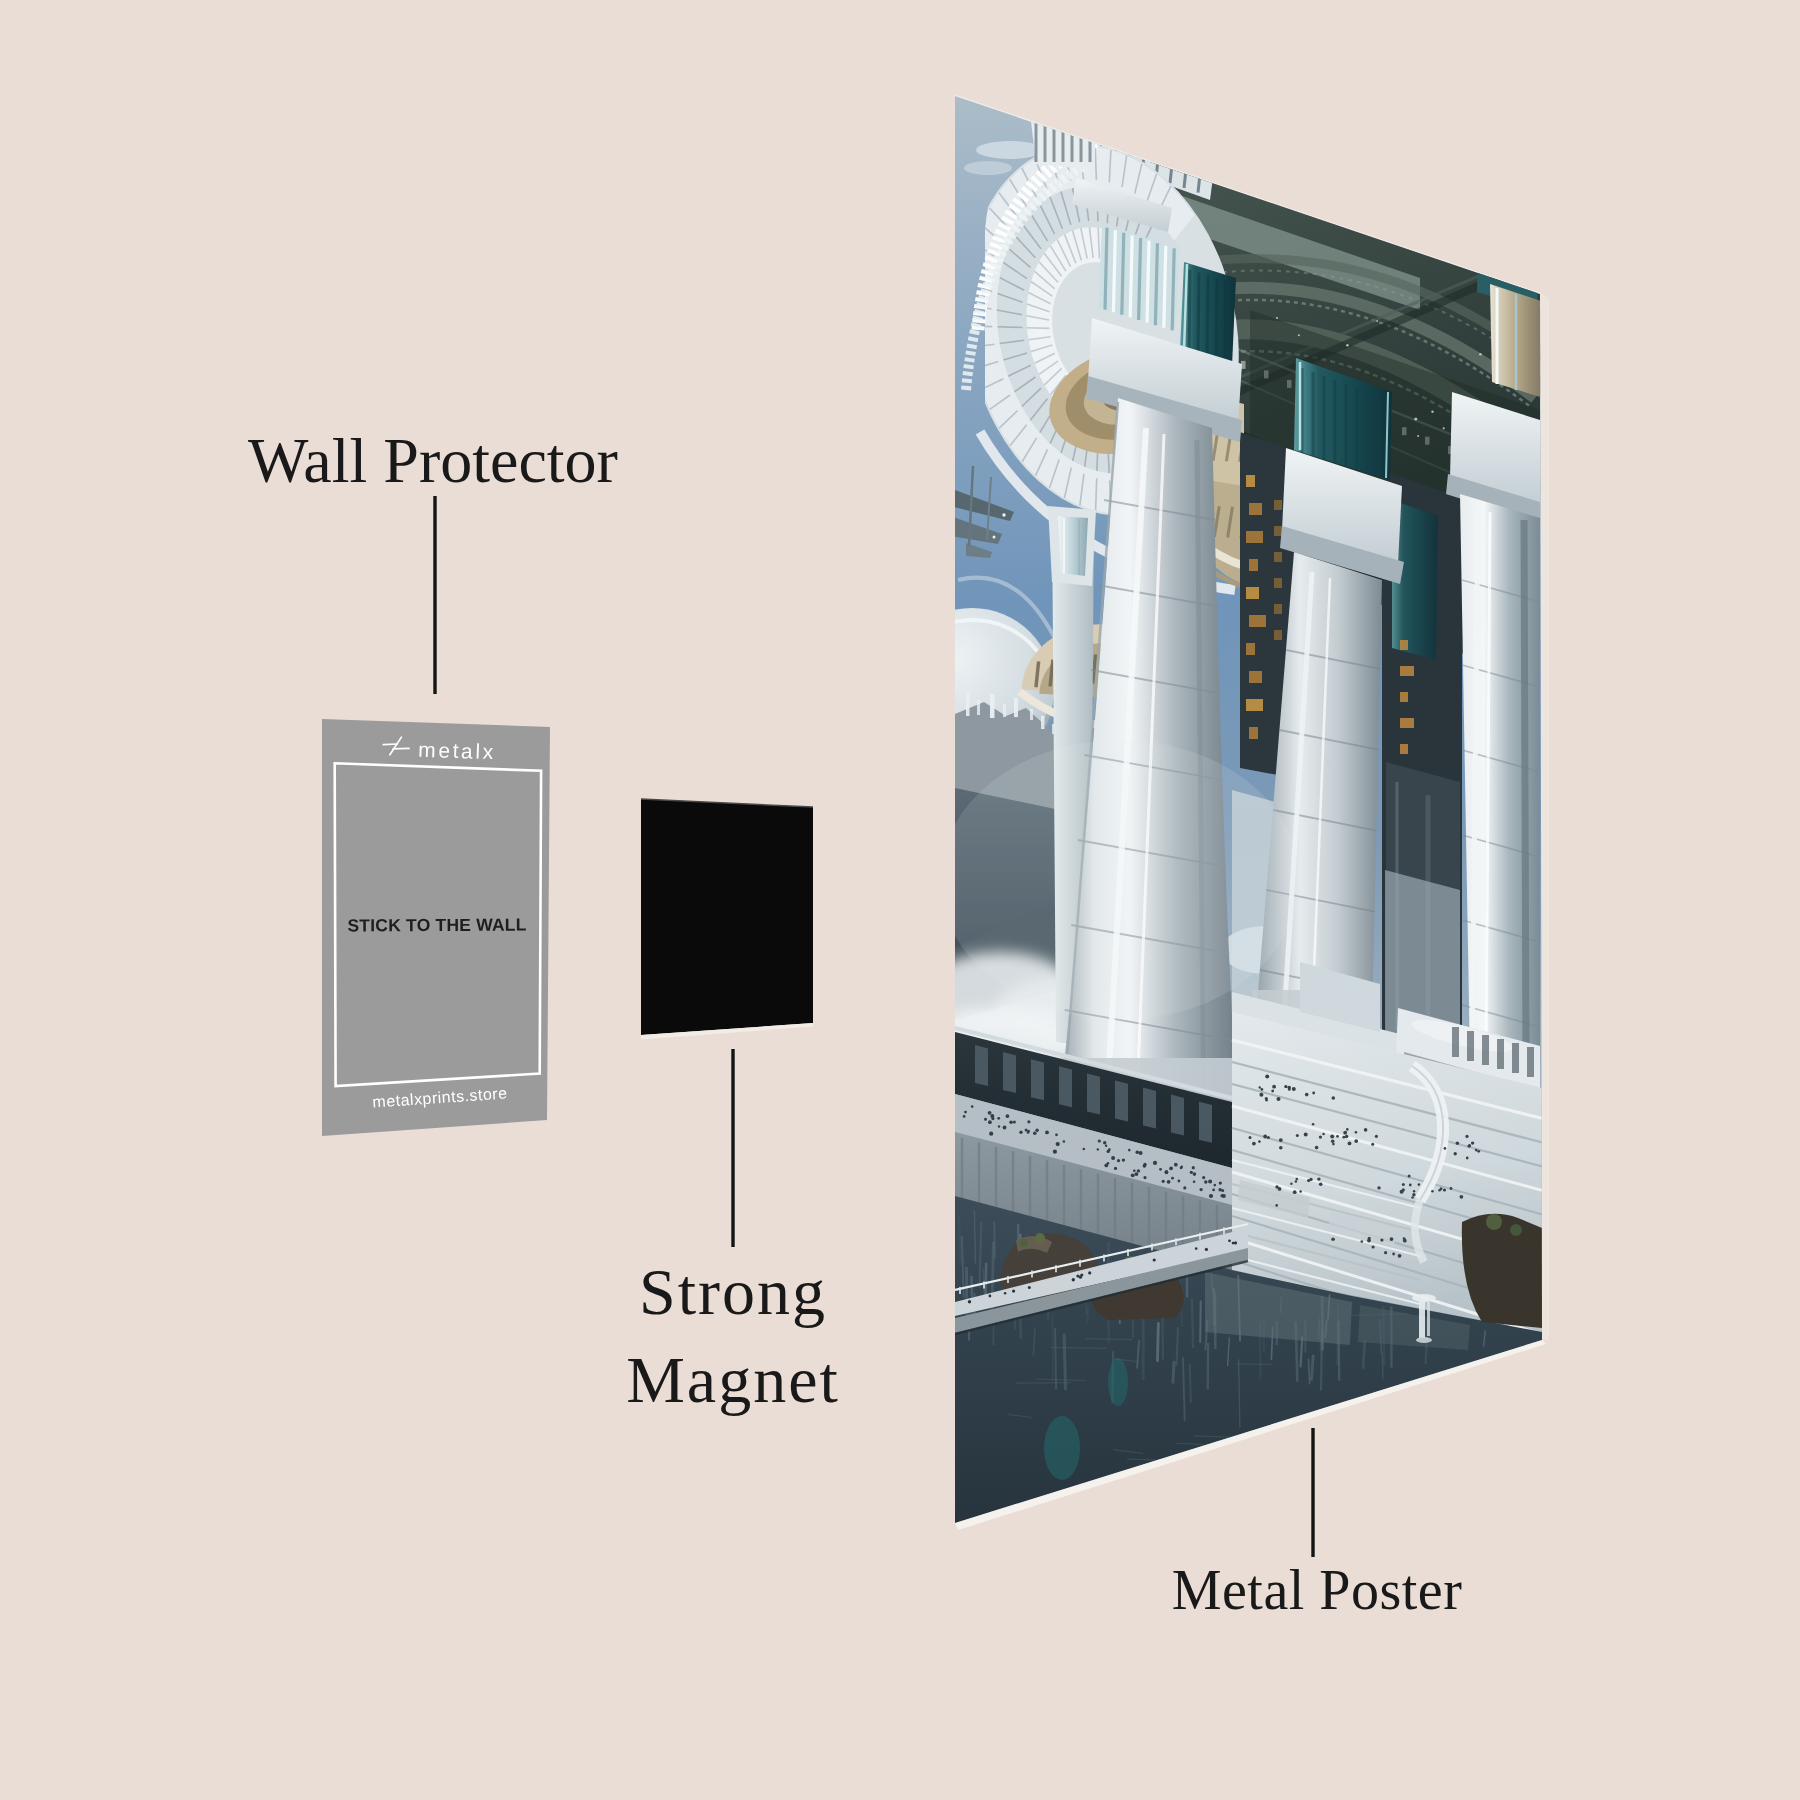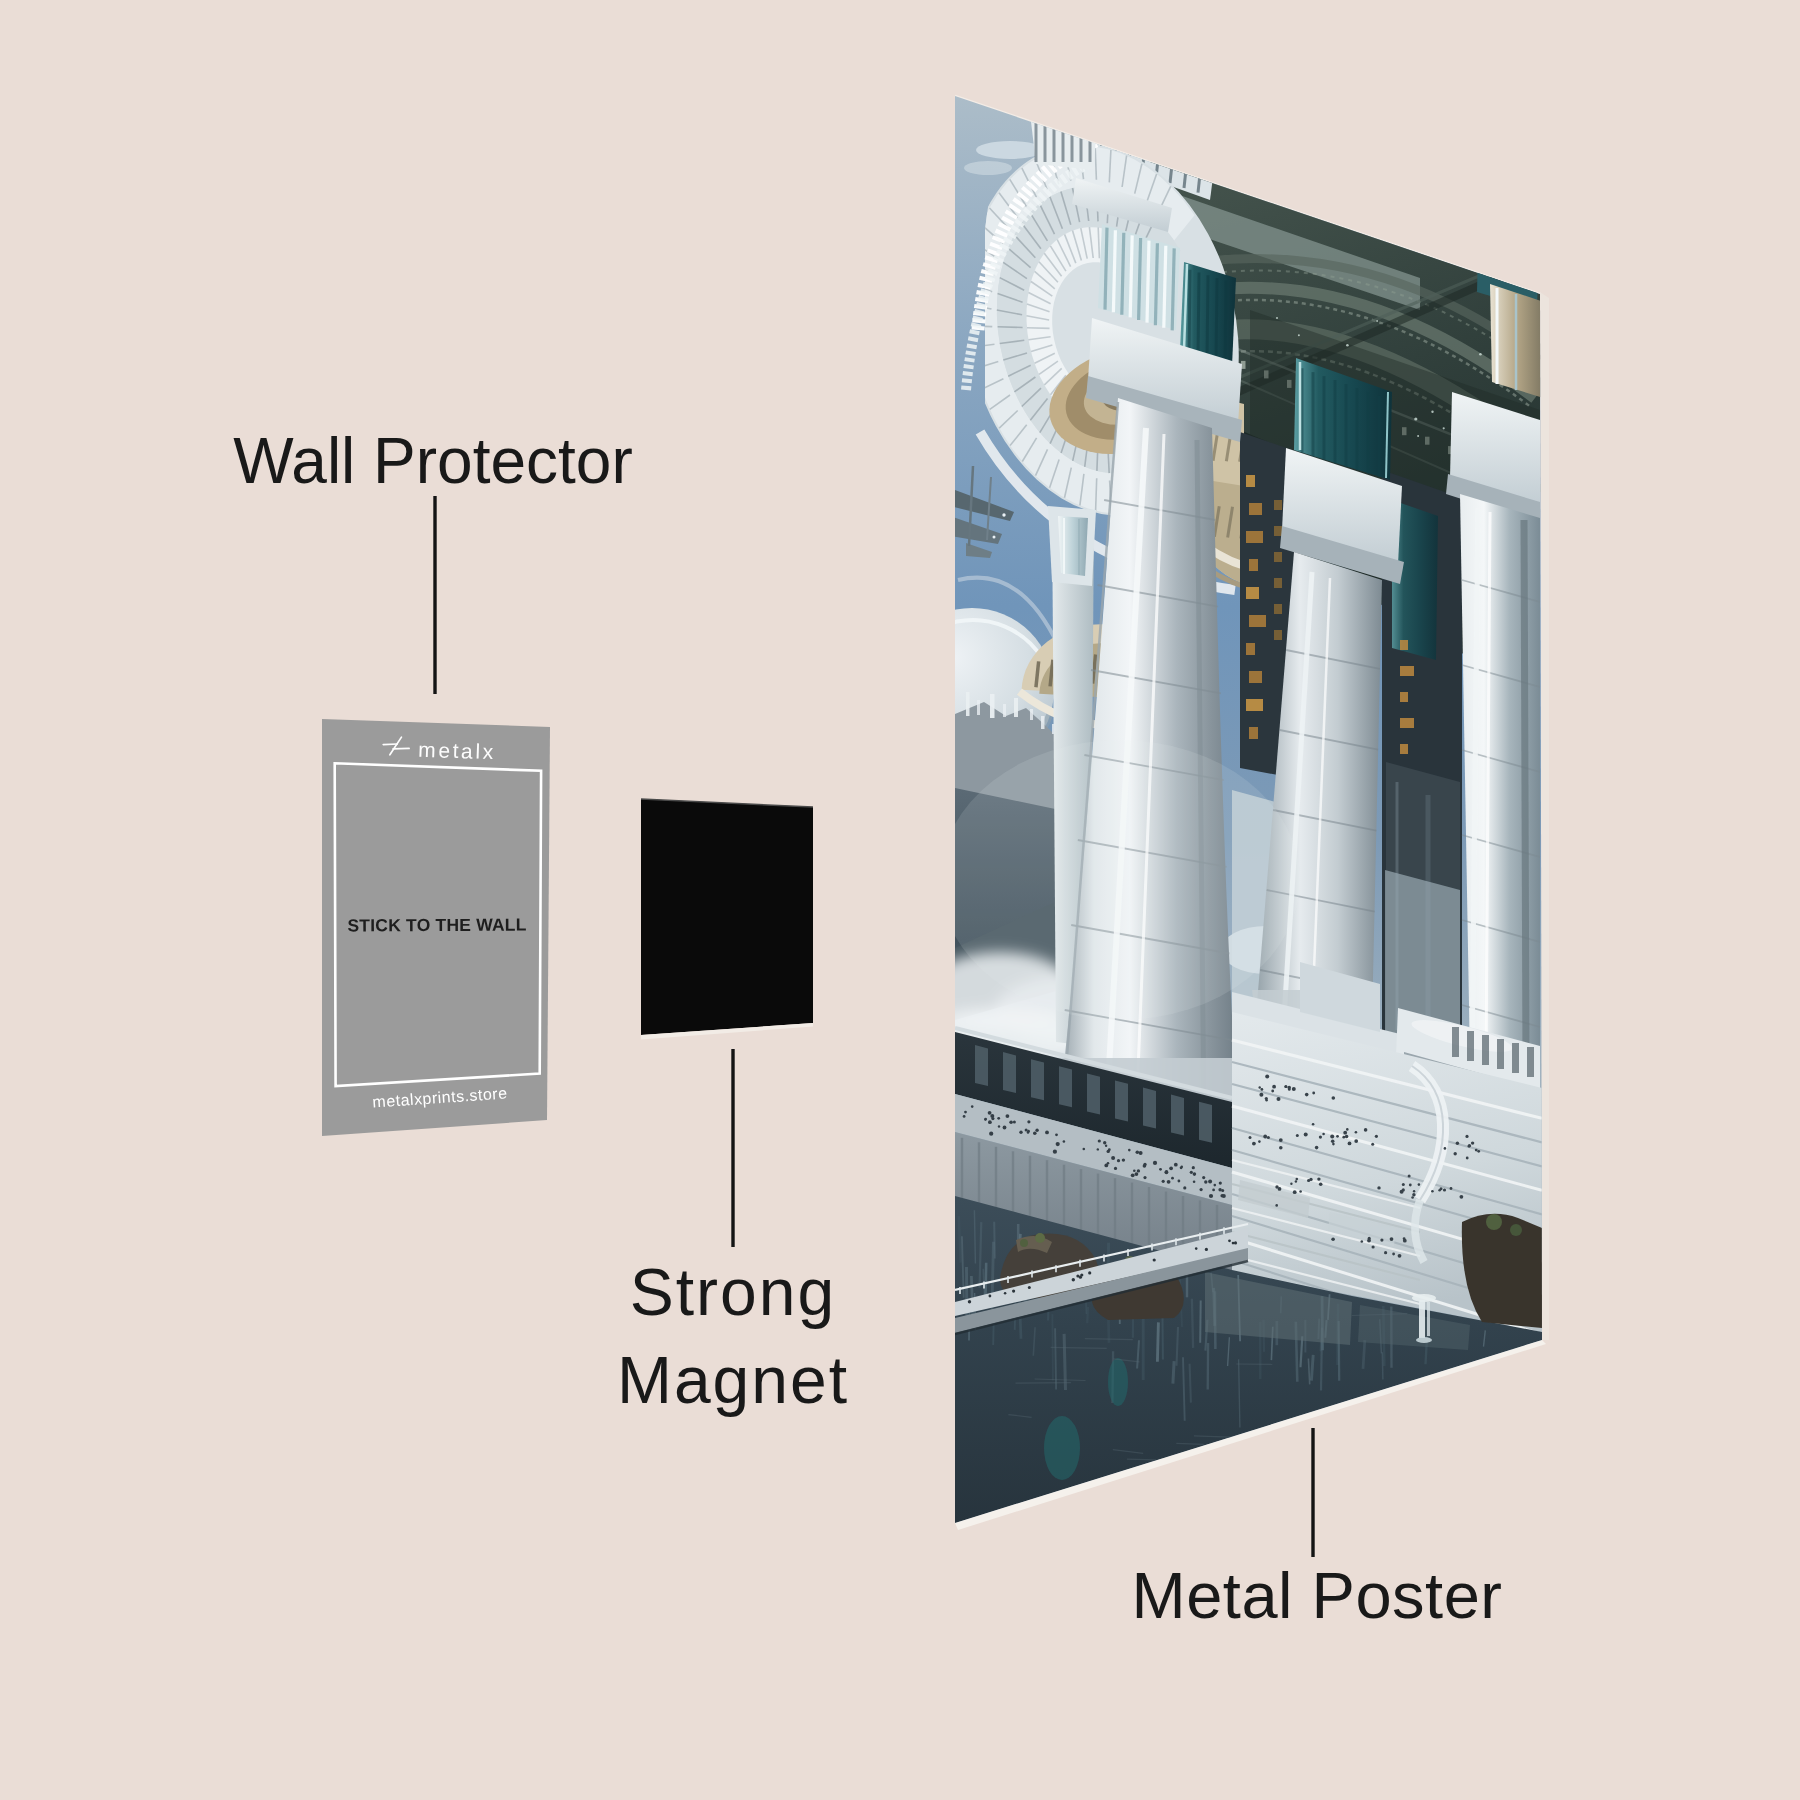--- a/index.html
+++ b/index.html
@@ -1,15 +1,15 @@
 <!DOCTYPE html>
 <html><head><meta charset="utf-8">
 <style>
   html,body{margin:0;padding:0;width:1800px;height:1800px;background:#eaddd6;overflow:hidden;}
-  .lbl{position:absolute;font-family:Liberation Sans, sans-serif;color:#191919;text-align:center;}
+  .lbl{position:absolute;font-family:Liberation Serif, serif;color:#191919;text-align:center;}
 </style></head>
 <body>
 <svg width="1800" height="1800" viewBox="0 0 1800 1800" style="position:absolute;left:0;top:0">
 <defs>
   <filter id="soft" x="-30%" y="-30%" width="160%" height="160%">
         <feGaussianBlur stdDeviation="7"></feGaussianBlur>
       </filter>
   <linearGradient id="sky" x1="0" y1="0" x2="0" y2="1">
     <stop offset="0" stop-color="#aebec9"></stop>
     <stop offset="0.18" stop-color="#8ba7c1"></stop>
@@ -886,13 +886,13 @@
 <text x="437" y="931" font-family="Liberation Sans,sans-serif" font-size="17.5" font-weight="bold" letter-spacing="0.2" fill="#1e1e1e" text-anchor="middle" transform="rotate(-0.3 437 926)">STICK TO THE WALL</text>
 <text x="440" y="1103" font-family="Liberation Sans,sans-serif" font-size="16" letter-spacing="0.5" fill="#ffffff" text-anchor="middle" transform="rotate(-3.9 440 1098)">metalxprints.store</text>
 
 <polygon points="641,799 813,807 813,1023 641,1035" fill="#0a0a0a"></polygon>
 <polygon points="641,1035 813,1023 813,1026.5 641,1039.5" fill="#f2ece6"></polygon>
 <polyline points="641,799 813,807" stroke="#4a4a4a" stroke-width="1.5" fill="none"></polyline>
 </svg>
 
 <div class="lbl" style="left:133px;top:424px;width:600px;font-size:64px;">Wall Protector</div>
 <div class="lbl" style="left:533px;top:1248px;width:400px;font-size:66px;line-height:88px;letter-spacing:2px;">Strong<br>Magnet</div>
-<div class="lbl" style="left:1017px;top:1558px;width:600px;font-size:65px;letter-spacing:0.5px;">Metal Poster</div>
+<div class="lbl" style="left:1017px;top:1558px;width:600px;font-size:56px;letter-spacing:0.5px;">Metal Poster</div>
 
 </body></html>

